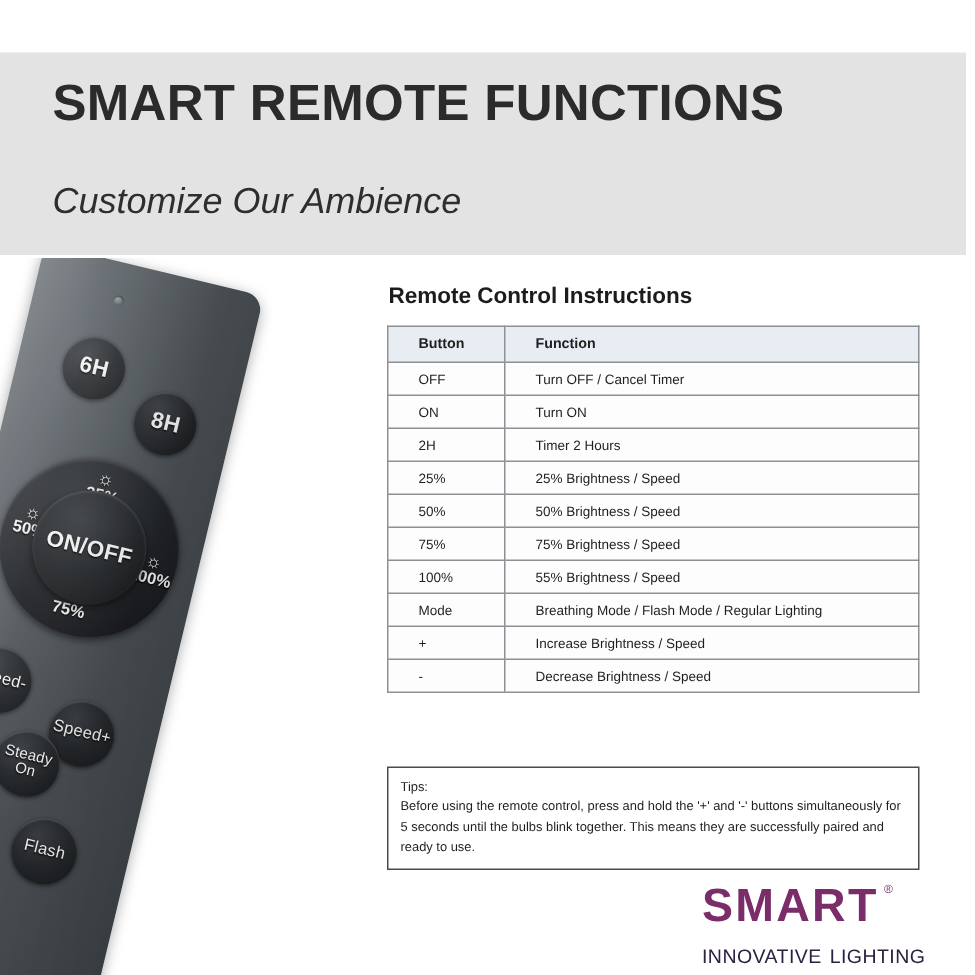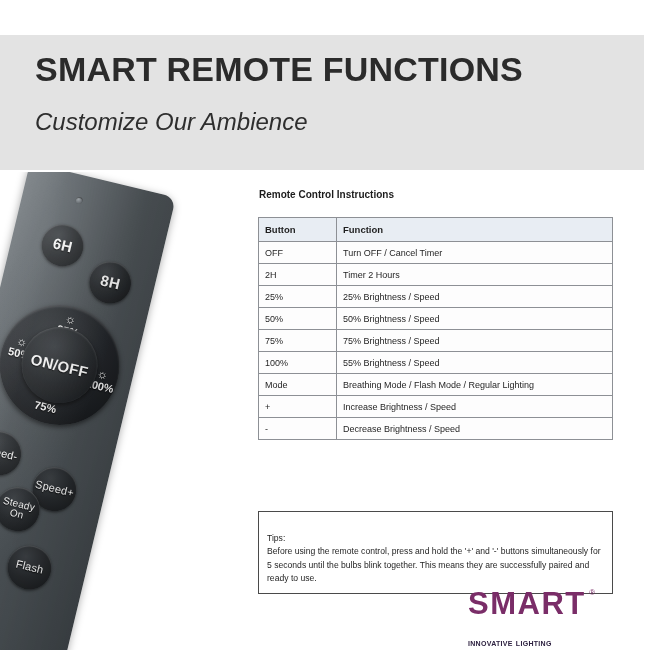--- a/index.html
+++ b/index.html
@@ -31,21 +31,21 @@
     top: 50px;
     font-size: 34px;
     font-weight: bold;
     letter-spacing: 0.2px;
     color: #2b2b2b;
     white-space: nowrap;
   }
   #page-subtitle {
     position: absolute;
     left: 35px;
-    top: 108px;
+    top: 121px;
     font-size: 24px;
     font-style: italic;
     color: #2e2e2e;
     white-space: nowrap;
   }
 
   
   #remote-panel {
     position: absolute;
     left: 0;
@@ -171,60 +171,60 @@
   #btn-speed-minus { left: 16px;  top: 268px; width: 44px; height: 44px; }
   #btn-speed-plus  { left: 78px;  top: 290px; width: 44px; height: 44px; }
   #btn-steady-on   { left: 47px;  top: 318px; width: 44px; height: 44px; font-size: 10px; }
   #btn-flash       { left: 72px;  top: 372px; width: 44px; height: 44px; }
 
   
   #instructions-title {
     position: absolute;
     left: 259px;
     top: 189px;
-    font-size: 10px;
+    font-size: 15px;
     font-weight: bold;
     color: #1c1c1c;
   }
   #instructions-table {
     position: absolute;
     left: 258px;
     top: 217px;
     width: 355px;
     border-collapse: collapse;
     table-layout: fixed;
     font-size: 9px;
     color: #1f1f1f;
     background: #fdfdfd;
   }
   #instructions-table th,
   #instructions-table td {
     border: 1px solid #8d9095;
-    padding: 4px 6px;
+    padding: 4px 20px;
     text-align: left;
     vertical-align: middle;
     height: 13px;
   }
   #instructions-table thead th {
     background: #e8edf3;
     font-weight: bold;
     font-size: 9.5px;
     height: 15px;
   }
   #instructions-table col.c-button { width: 78px; }
 
   #tips-box {
     position: absolute;
     left: 258px;
     top: 511px;
     width: 355px;
     box-sizing: border-box;
     border: 1px solid #4a4a4a;
     background: #ffffff;
-    padding: 20px 8px 8px 8px;
+    padding: 6px 8px 8px 8px;
     font-size: 8.6px;
     line-height: 1.55;
     color: #1f1f1f;
   }
   #tips-label { display: block; }
 
   
   #logo {
     position: absolute;
     left: 468px;
@@ -243,23 +243,23 @@
   }
   #logo-registered {
     position: absolute;
     right: -11px;
     top: 1px;
     font-size: 8px;
     font-weight: normal;
     color: #7a2d68;
   }
   #logo-tagline {
-    margin-top: 18px;
-    font-size: 10px;
-    font-weight: bold;
+    margin-top: 7px;
+    font-size: 18px;
+    font-weight: normal;
     letter-spacing: 0.3px;
     color: #2d2140;
     font-variant: small-caps;
     text-transform: lowercase;
   }
 </style>
 </head>
 <body>
 
 <div id="header-band"></div>
@@ -330,20 +330,24 @@
       <th>Button</th>
       <th>Function</th>
     </tr>
   </thead>
   <tbody id="instructions-tbody">
       <tr>
         <td>OFF</td>
         <td>Turn OFF / Cancel Timer</td>
       </tr>
       <tr>
+        <td>ON</td>
+        <td>Turn ON</td>
+      </tr>
+      <tr>
         <td>2H</td>
         <td>Timer 2 Hours</td>
       </tr>
       <tr>
         <td>25%</td>
         <td>25% Brightness / Speed</td>
       </tr>
       <tr>
         <td>50%</td>
         <td>50% Brightness / Speed</td>

